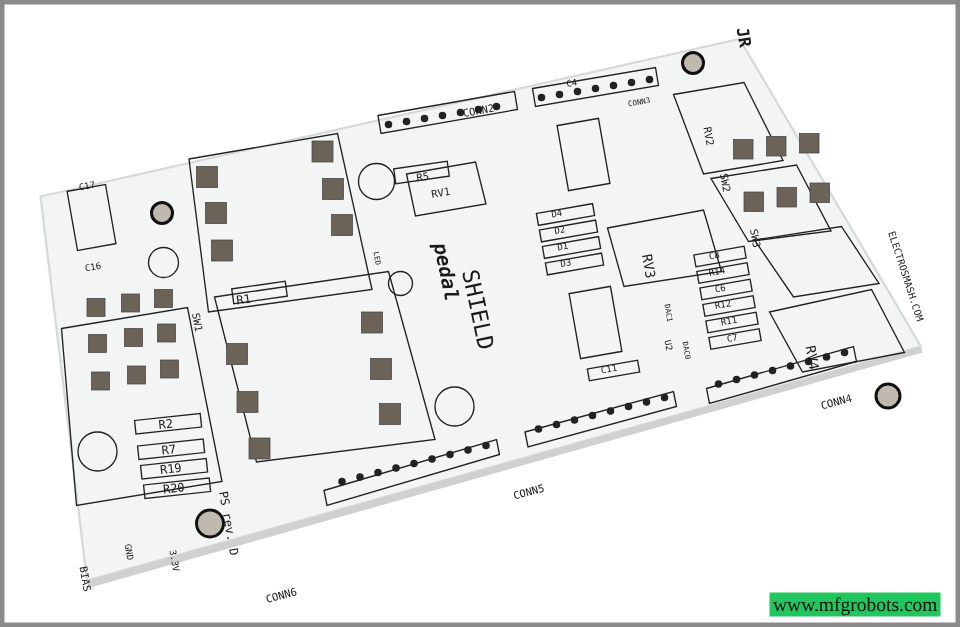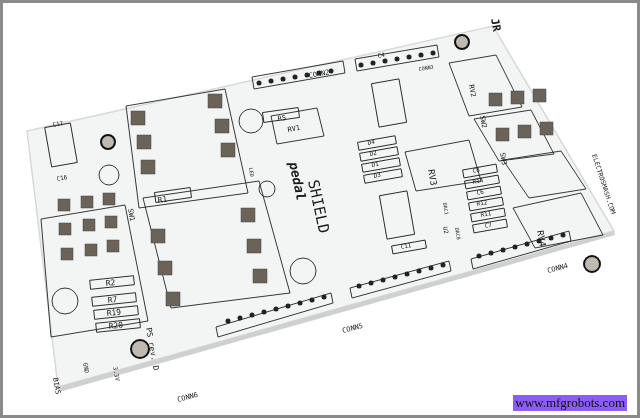--- a/index.html
+++ b/index.html
@@ -1,20 +1,20 @@
 <!DOCTYPE html>
 <html><head>
 <meta charset="utf-8">
 <style>
   html,body{margin:0;padding:0;}
   body{width:640px;height:418px;background:#8a8a8a;position:relative;overflow:hidden;font-family:"DejaVu Sans Mono",monospace;}
   .frame{position:absolute;left:3px;top:3px;width:634px;height:412px;background:#ffffff;overflow:hidden;}
   svg{position:absolute;left:0;top:0;}
   .silk{font-family:"DejaVu Sans Mono",monospace;fill:#1a1a1a;}
-  .watermark{position:absolute;right:10px;bottom:4px;font-family:"Liberation Serif",serif;font-size:13px;color:#111;background:#8b5cf6;padding:0 2px;}
+  .watermark{position:absolute;right:10px;bottom:4px;font-family:"Liberation Serif",serif;font-size:13px;color:#111;background:#22c55e;padding:0 2px;}
 </style>
 </head>
 <body>
 
 <div class="frame">
 <svg width="634" height="412" viewBox="0 0 634 412">
 
   <polygon points="24,128 490,23 611,228 55,384" fill="#f3f4f4" stroke="#d7d9d9" stroke-width="1.5"></polygon>
   <polygon points="55,384 611,228 612,232 56,389" fill="#cfd1d1"></polygon>
 

